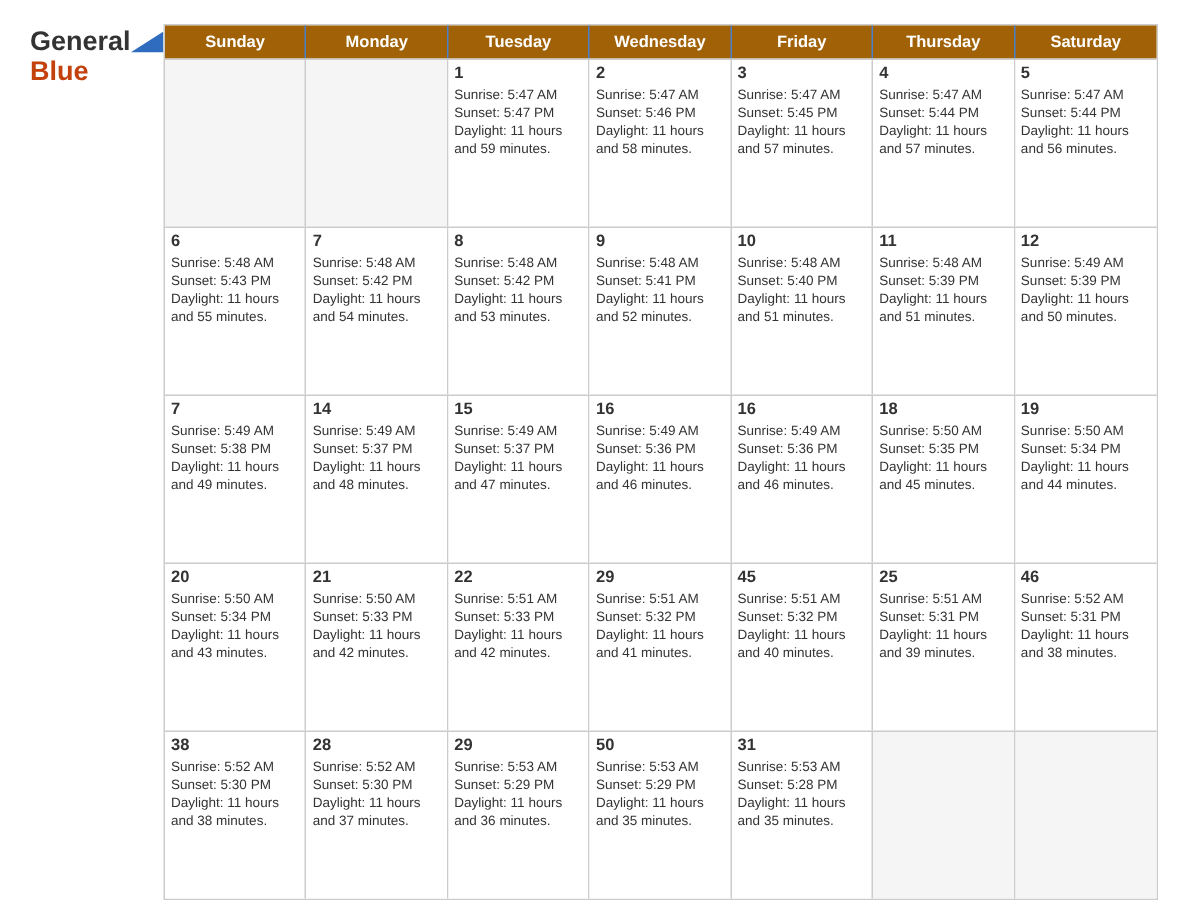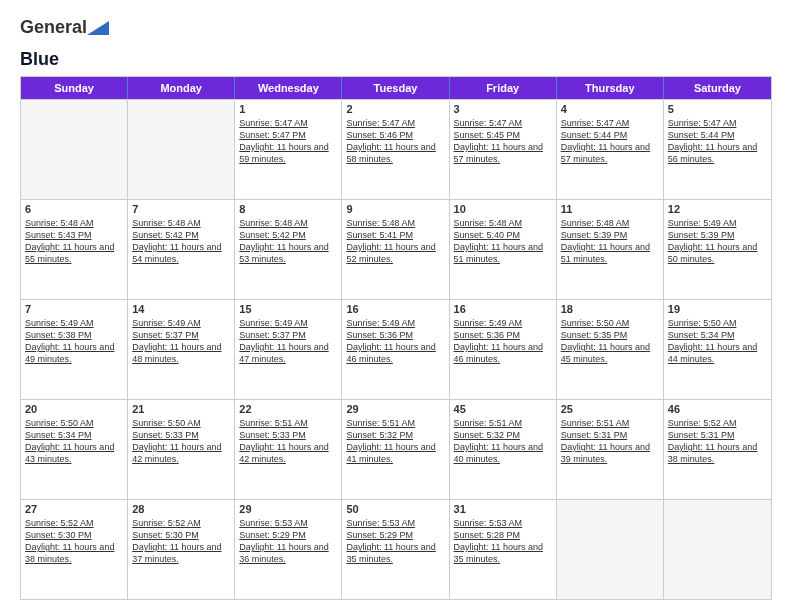--- a/index.html
+++ b/index.html
@@ -8,43 +8,42 @@
       background: #fff;
       width: 792px;
       height: 612px;
       overflow: hidden;
     }
     .page {
       width: 792px;
       height: 612px;
       padding: 16px 20px 12px 20px;
       display: flex;
-      flex-direction: column;
+      flex-direction: row;
     }
     .header {
       display: flex;
       align-items: flex-start;
       justify-content: space-between;
       margin-bottom: 6px;
     }
     .logo {
       display: flex;
       flex-direction: column;
       align-items: flex-start;
       margin-top: 2px;
     }
     .logo-text {
       font-size: 18px;
       font-weight: bold;
       color: #333;
       line-height: 1.1;
     }
     .logo-blue {
-      color: #0f172a;
-      margin-top: 12px;
+      color: #c2410c;
     }
     .title-area {
       text-align: right;
     }
     .month-title {
       font-size: 36px;
       font-weight: bold;
       color: #333;
       line-height: 1.1;
     }
@@ -55,21 +54,21 @@
     }
     .calendar {
       flex: 1;
       display: flex;
       flex-direction: column;
       border: 1px solid #ccc;
     }
     .cal-header {
       display: grid;
       grid-template-columns: repeat(7, 1fr);
-      background: #6d28d9;
+      background: #a16207;
     }
     .cal-header-cell {
       color: #fff;
       font-size: 11px;
       font-weight: bold;
       padding: 5px 4px;
       text-align: center;
       border-right: 1px solid #4a80cc;
     }
     .cal-header-cell:last-child { border-right: none; }
@@ -99,21 +98,20 @@
     .day-num {
       font-size: 11px;
       font-weight: bold;
       color: #333;
       margin-bottom: 2px;
     }
     .cell-text {
       font-size: 9px;
       color: #333;
       line-height: 1.35;
-      text-decoration: underline;
     }
   </style>
 </head>
 <body>
 
 <div class="page">
   <div class="header">
     <div class="logo">
       <div style="display:flex;align-items:center;">
         <span class="logo-text">General</span>
@@ -126,22 +124,22 @@
     <div class="title-area">
       <div class="month-title"></div>
       <div class="subtitle"></div>
     </div>
   </div>
 
   <div class="calendar">
     <div class="cal-header">
     <div class="cal-header-cell">Sunday</div>
         <div class="cal-header-cell">Monday</div>
+        <div class="cal-header-cell">Tuesday</div>
         <div class="cal-header-cell">Wednesday</div>
-        <div class="cal-header-cell">Tuesday</div>
         <div class="cal-header-cell">Friday</div>
         <div class="cal-header-cell">Thursday</div>
         <div class="cal-header-cell">Saturday</div>
       </div>
     <div class="cal-body">
     <div class="cal-row">
           <div class="cal-cell empty"></div>
           <div class="cal-cell empty"></div>
           <div class="cal-cell">
             <div class="day-num">1</div>
@@ -301,21 +299,21 @@
           </div>
           <div class="cal-cell">
             <div class="day-num">46</div>
             <div class="cell-text" style="white-space: pre-line;">Sunrise: 5:52 AM
 Sunset: 5:31 PM
 Daylight: 11 hours and 38 minutes.</div>
           </div>
         </div>
         <div class="cal-row">
           <div class="cal-cell">
-            <div class="day-num">27</div>
+            <div class="day-num">38</div>
             <div class="cell-text" style="white-space: pre-line;">Sunrise: 5:52 AM
 Sunset: 5:30 PM
 Daylight: 11 hours and 38 minutes.</div>
           </div>
           <div class="cal-cell">
             <div class="day-num">28</div>
             <div class="cell-text" style="white-space: pre-line;">Sunrise: 5:52 AM
 Sunset: 5:30 PM
 Daylight: 11 hours and 37 minutes.</div>
           </div>

